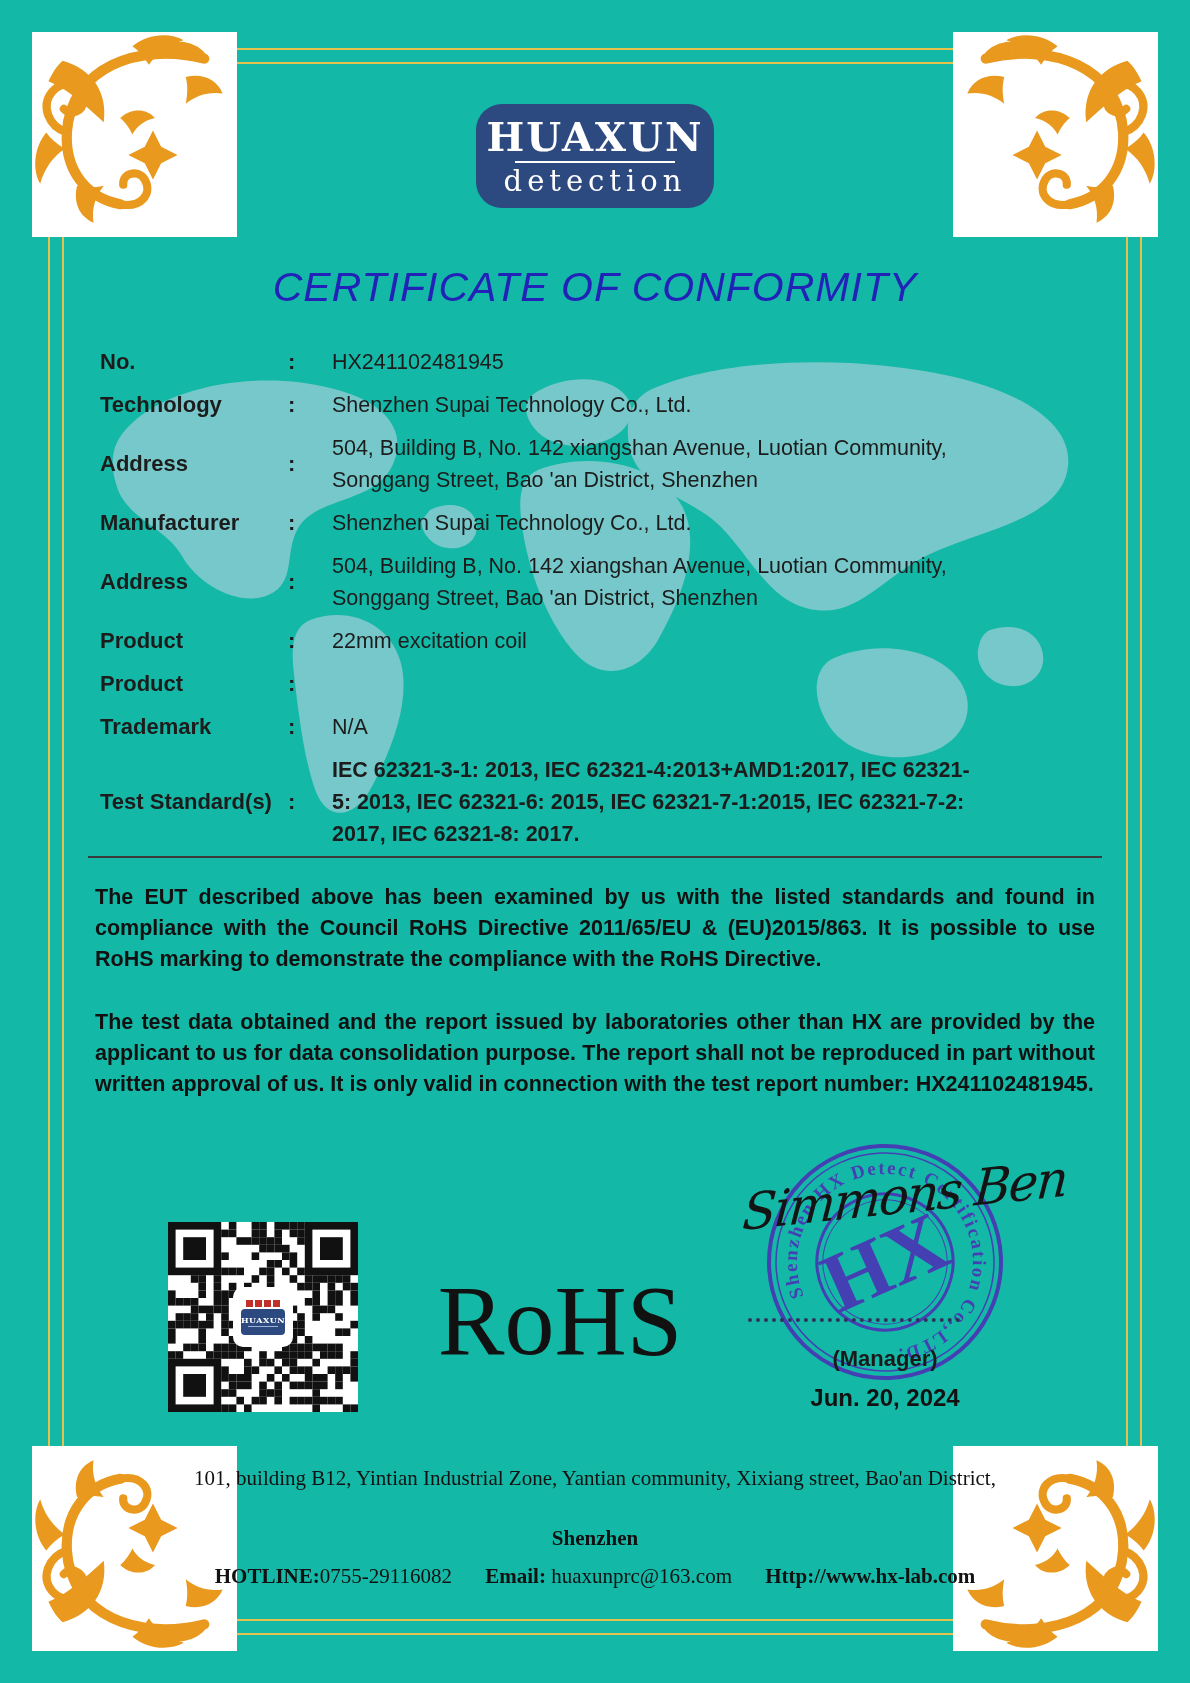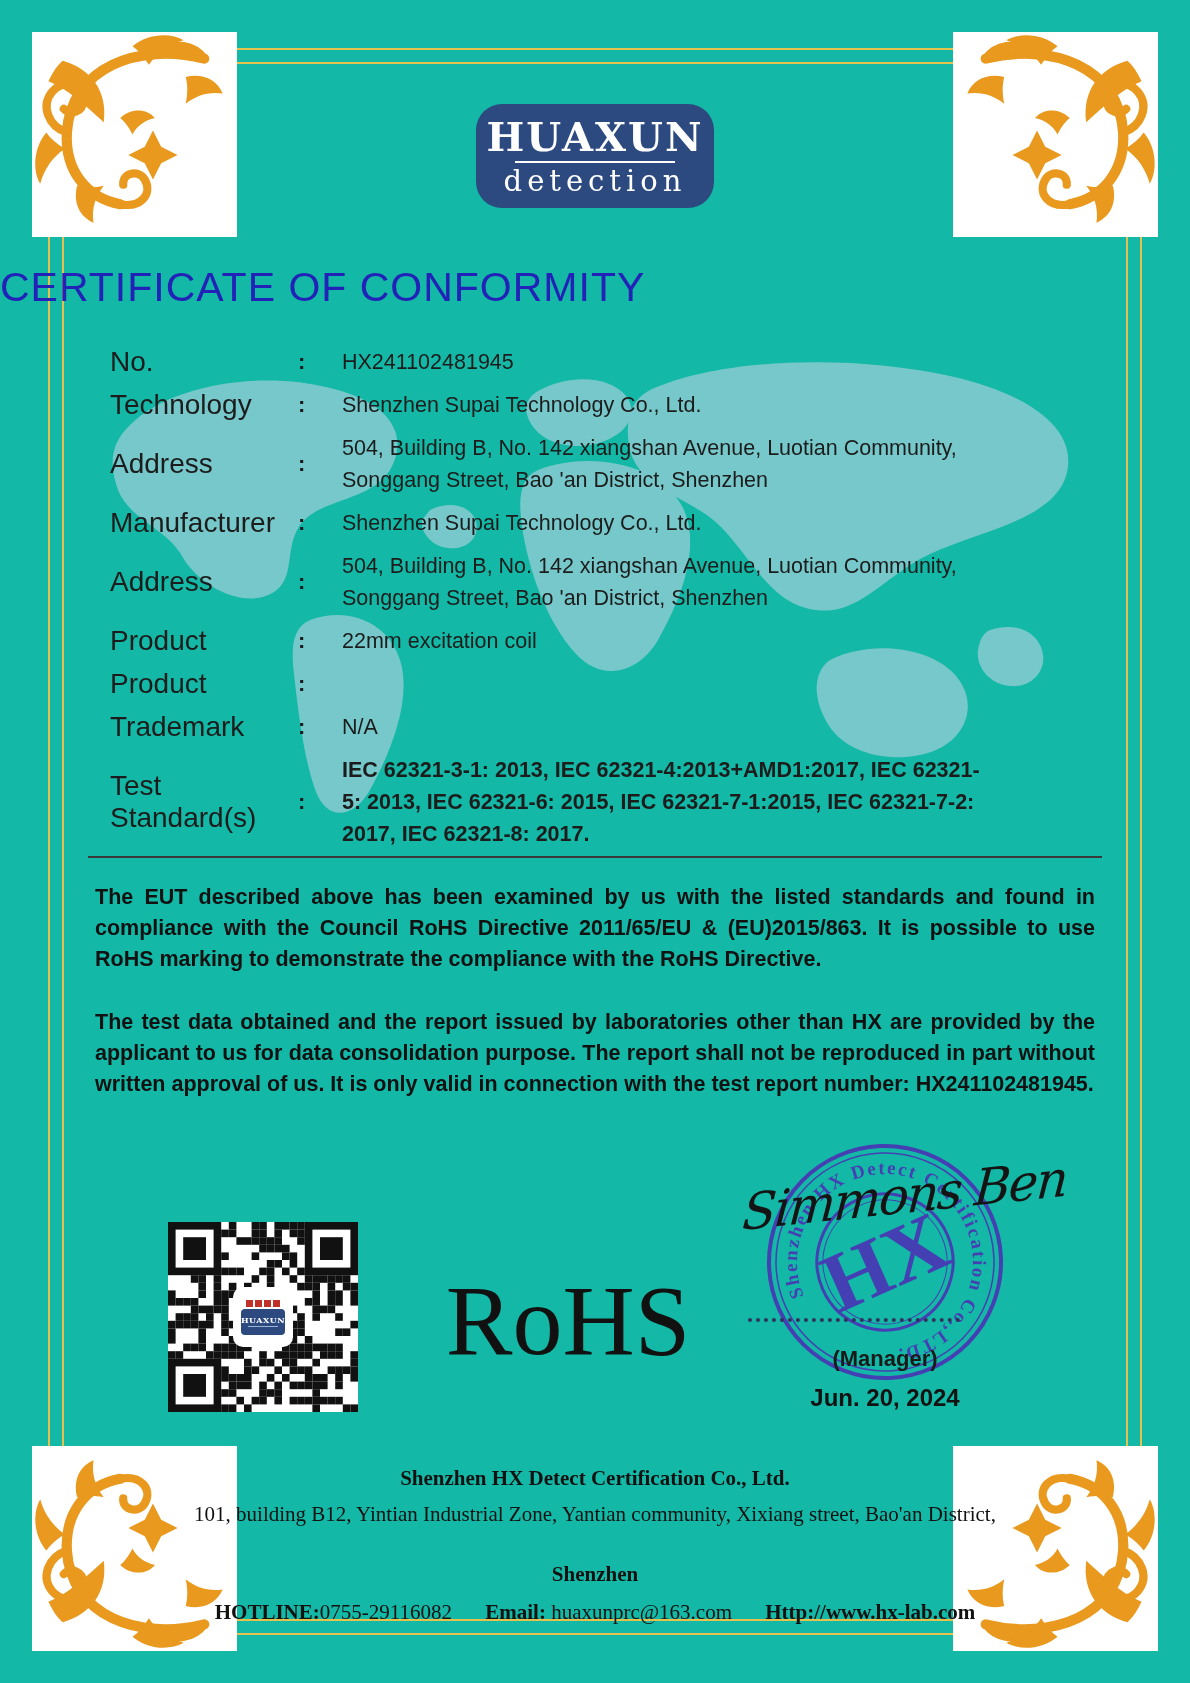--- a/index.html
+++ b/index.html
@@ -17,30 +17,30 @@
   .corner.br { right:32px; bottom:32px; transform:scale(-1,-1); }
 
   
   .logo { position:absolute; left:50%; top:104px; transform:translateX(-50%);
           width:238px; height:104px; background:#2d4a80; border-radius:26px;
           display:flex; flex-direction:column; align-items:center; justify-content:center; z-index:3; }
   .logo .l1 { font-family:"DejaVu Serif", serif; font-weight:bold; color:#fff; font-size:40px; letter-spacing:2px; line-height:1; }
   .logo .ul { width:160px; height:2px; background:#fff; margin:4px 0 4px; }
   .logo .l2 { font-family:"DejaVu Serif", serif; color:#fff; font-size:29px; letter-spacing:5px; line-height:1; }
 
-  .title { position:absolute; left:0; right:0; top:264px; text-align:left;
-           color:#2222b8; font-size:41px; font-weight:500; letter-spacing:1px; z-index:3; }
+  .title { position:absolute; left:0; right:0; top:264px; text-align:center;
+           color:#2222b8; font-size:41px; font-weight:500; letter-spacing:1px; z-index:3;font-style:italic; }
 
   
   .map { position:absolute; left:70px; top:330px; width:1050px; height:540px; opacity:.55; z-index:1; }
 
   
   .fields { position:absolute; left:100px; top:346px; width:990px; z-index:3; color:#1c1c1c; }
   .frow { display:flex; align-items:flex-start; margin-bottom:11px; }
-  .frow .lab { width:188px; font-weight:normal; font-size:28px; line-height:32px;margin-left:10px; }
+  .frow .lab { width:188px; font-weight:bold; font-size:22px; line-height:32px; }
   .frow .col { width:44px; font-weight:bold; font-size:22px; line-height:32px; }
   .frow .val { width:650px; font-size:21.5px; line-height:32px; }
   .frow.vcenter { align-items:center; }
   .frow .val.bold { font-weight:bold; }
 
   .divider { position:absolute; left:88px; top:856px; width:1014px; height:2px; background:#3a3a3a; z-index:3; }
 
   .paras { position:absolute; left:95px; top:882px; width:1000px; z-index:3; }
   .paras p { font-size:21.5px; font-weight:bold; color:#111; line-height:31px; text-align:justify; }
   .paras p + p { margin-top:32px; }
@@ -50,21 +50,21 @@
   .qr svg { width:100%; height:100%; display:block; }
   .qr-logo { position:absolute; left:50%; top:50%; transform:translate(-50%,-50%);
              width:56px; height:56px; background:#fff; border-radius:8px; box-shadow:0 0 0 2px #fff;
              display:flex; flex-direction:column; align-items:center; justify-content:center; gap:2px; }
   .qr-red { display:flex; gap:2px; }
   .qr-red i { width:7px; height:7px; background:#c03028; display:block; }
   .qr-navy { width:44px; height:26px; background:#2d4a80; border-radius:4px; display:flex; flex-direction:column; align-items:center; justify-content:center; }
   .qr-navy span { color:#fff; font-family:"DejaVu Serif", serif; font-size:8px; font-weight:bold; line-height:1; letter-spacing:.5px; }
   .qr-navy em { display:block; width:30px; height:1px; background:#9db3d8; margin-top:2px; }
 
-  .rohs { position:absolute; left:388px; top:1268px; width:360px; text-align:center;
+  .rohs { position:absolute; left:380px; top:1268px; width:360px; text-align:center;
           font-family:"Liberation Serif", serif; font-size:100px; color:#111; line-height:1.05; z-index:3; }
 
   
   .stamp { position:absolute; left:745px; top:1122px; width:280px; height:280px; z-index:4; opacity:.9; }
   .sig { position:absolute; left:742px; top:1168px; width:300px; z-index:5;
          font-family:"DejaVu Serif", serif; font-style:italic; font-size:50px; color:#141414;
          transform:rotate(-6deg) skewX(-10deg); letter-spacing:-2px; white-space:nowrap; }
   .dotline { position:absolute; left:748px; top:1318px; width:212px; border-top:4px dotted #31315e; z-index:5; }
   .manager { position:absolute; left:760px; top:1346px; width:250px; text-align:center;
              font-size:22px; font-weight:bold; color:#1a1a1a; z-index:5; }
@@ -468,21 +468,20 @@
       <text x="140" y="168" text-anchor="middle" fill="#4a33b4" stroke="none" font-size="84" font-weight="bold" font-family="Liberation Serif, serif">HX</text>
     </g>
   </svg>
 
   <div class="sig">Simmons Ben</div>
   <div class="dotline"></div>
   <div class="manager">(Manager)</div>
   <div class="issuedate">Jun. 20, 2024</div>
 
   <div class="footer">
-    <div class="f1">Shenzhen HX Detect Certification Co., Ltd.</div>
     <div class="f2">101, building B12, Yintian Industrial Zone, Yantian community, Xixiang street, Bao'an District,</div>
     <div class="f3">Shenzhen</div>
     <div class="f4">
       <span class="seg"><b>HOTLINE:</b><span>0755-29116082</span></span>
       <span class="seg"><b>Email:</b> <span>huaxunprc@163.com</span></span>
       <span class="seg"><b>Http://www.hx-lab.com</b></span>
     </div>
   </div>
 
 </div>

